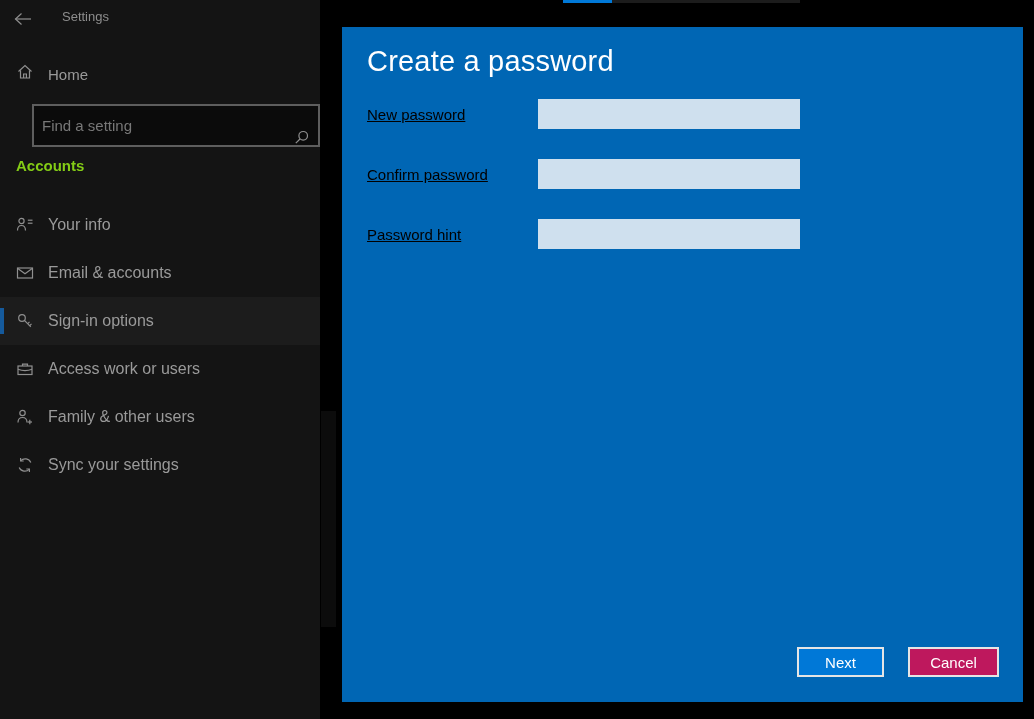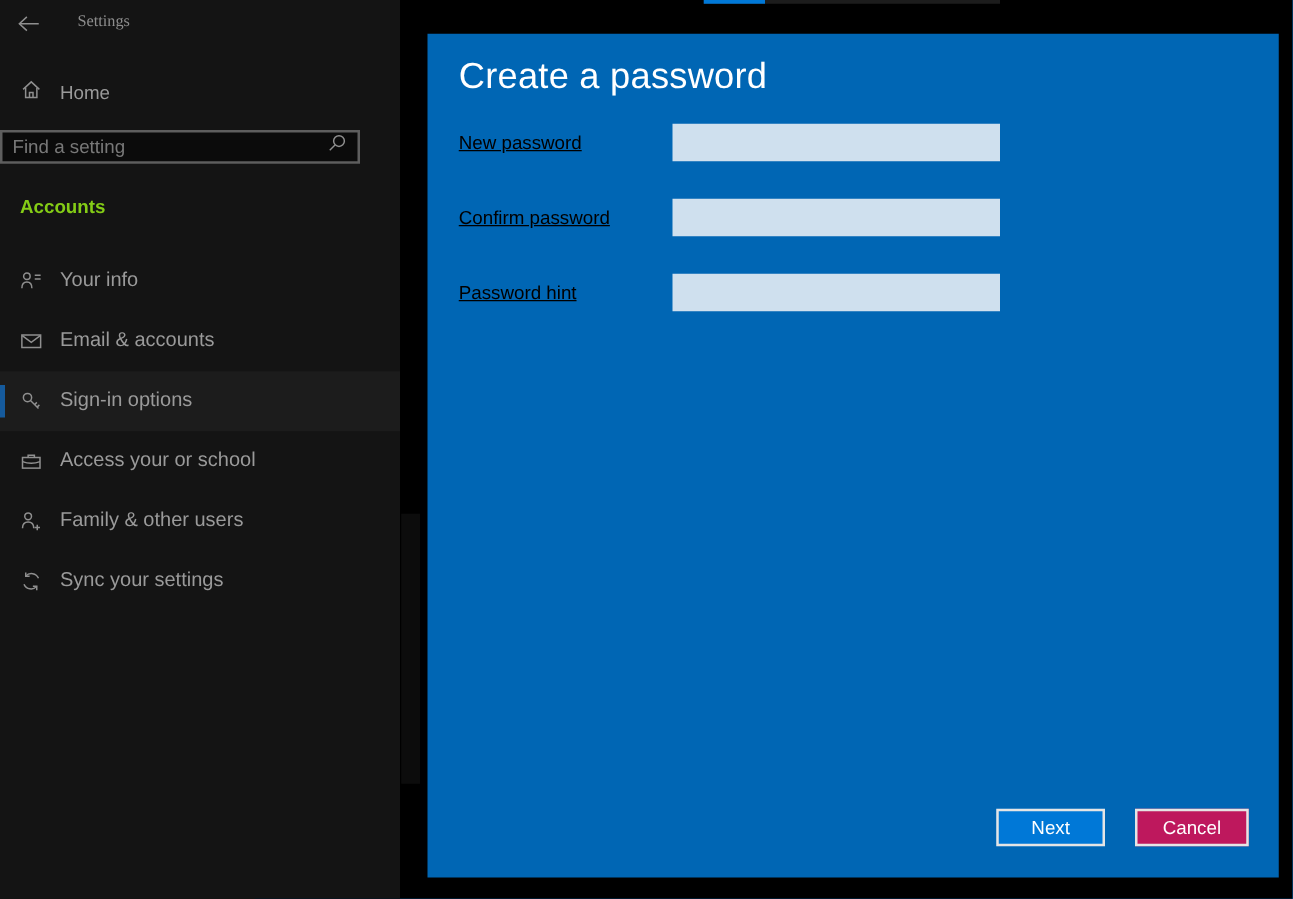--- a/index.html
+++ b/index.html
@@ -14,33 +14,33 @@
   .sidebar {
     position:absolute; left:0; top:0; width:320px; height:719px;
     background:#141414; color:#9a9a9a;
   }
   .win-header { position:absolute; left:0; top:7px; width:320px; height:24px; }
   .back-btn {
     position:absolute; left:12px; top:3px; width:22px; height:18px;
     background:none; border:none; cursor:pointer;
   }
   .win-title {
-    position:absolute; left:62px; top:2px; font-size:13px; color:#8d8d8d;font-family:Liberation Serif, serif;
+    position:absolute; left:62px; top:2px; font-size:13px; color:#8d8d8d;
   }
   .home-row {
     position:absolute; left:0; top:60px; width:328px; height:28px;
     display:flex; align-items:center; cursor:pointer;
   }
   .home-row .icon-cell { width:20px; margin-left:16px; margin-right:12px; }
   .home-row .row-label { font-size:15px; color:#9a9a9a; }
 
   .search-box {
-    position:absolute; left:0; top:104px; width:288px; height:27px;
+    position:absolute; left:32px; top:104px; width:288px; height:43px;
     background:#0b0b0b; border:2px solid #5e5e5e;
-    display:flex; align-items:flex-start;
+    display:flex; align-items:flex-end;
   }
   .search-box input {
     flex:1; height:100%; background:transparent; border:none; outline:none;
     color:#c0c0c0; font-size:15px; padding:0 8px;
     font-family:"Liberation Sans", sans-serif;
   }
   .search-box input::placeholder { color:#787878; }
   .search-box .search-icon-cell { width:24px; display:flex; justify-content:center; margin-right:4px; }
 
   .section-title {
@@ -187,21 +187,21 @@
 
     <div class="nav-item">
 
       <span class="icon-cell">
         <svg class="glyph" width="18" height="18" viewBox="0 0 18 18">
           <rect x="2" y="6" width="14" height="8.5"></rect>
           <path d="M6.5 6 V4.2 H11.5 V6"></path>
           <path d="M2 9.3 C6 10.8 12 10.8 16 9.3"></path>
         </svg>
       </span>
-      <span class="row-label">Access your or school</span>
+      <span class="row-label">Access work or users</span>
     </div>
 
     <div class="nav-item">
 
       <span class="icon-cell">
         <svg class="glyph" width="18" height="18" viewBox="0 0 18 18">
           <circle cx="6.5" cy="5" r="2.7"></circle>
           <path d="M2 14.5 C2 11 4 9.5 6.5 9.5 C9 9.5 11 11 11 14.5"></path>
           <path d="M13.8 11.8 V16.2"></path>
             <path d="M11.6 14 H16"></path>

